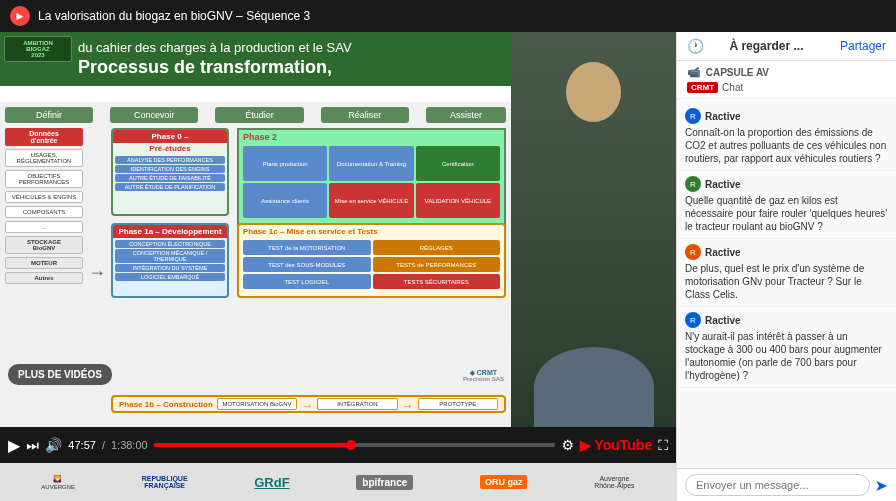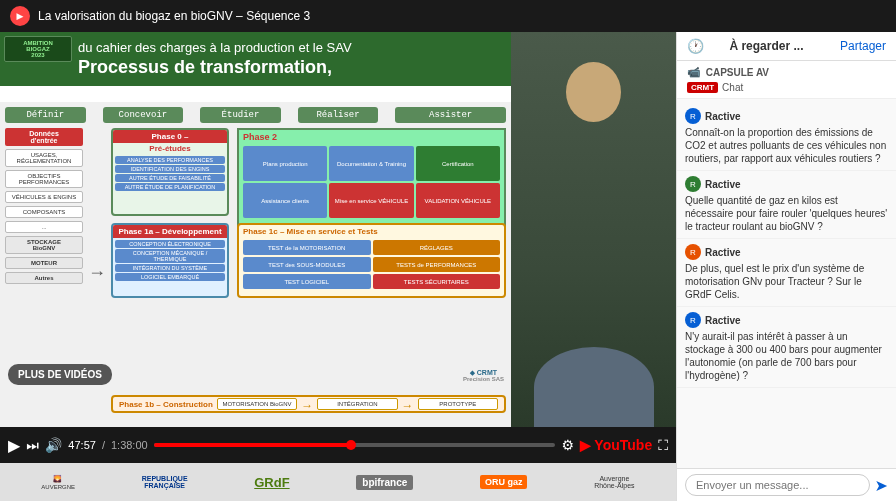--- a/index.html
+++ b/index.html
@@ -29,26 +29,26 @@
               <div style="color:#90ee90;font-size:6px;font-weight:bold;">AMBITION</div>
               <div style="color:#90ee90;font-size:6px;font-weight:bold;">BIOGAZ</div>
               <div style="color:#90ee90;font-size:6px;font-weight:bold;">2023</div>
             </div>
             <div style="color:#fff;font-size:13px;line-height:1.3;">du cahier des charges à la production et le SAV</div>
             <div style="color:#fff;font-size:18px;font-weight:bold;line-height:1.2;">Processus de transformation,</div>
           </div>
 
           <div style="background:#f0f0f0;padding:5px 5px 5px 5px;position:absolute;top:70px;left:0;right:0;bottom:0;">
 
-            <div style="display:flex;gap:17px;margin-bottom:5px;font-family:Liberation Mono, monospace;">
+            <div style="display:flex;gap:17px;margin-bottom:5px;">
               <div style="background:#5a8a5a;color:white;font-size:9px;padding:3px 8px;border-radius:3px;flex:1;text-align:center;">Définir</div>
               <div style="background:#5a8a5a;color:white;font-size:9px;padding:3px 8px;border-radius:3px;flex:1;text-align:center;">Concevoir</div>
               <div style="background:#5a8a5a;color:white;font-size:9px;padding:3px 8px;border-radius:3px;flex:1;text-align:center;">Étudier</div>
               <div style="background:#5a8a5a;color:white;font-size:9px;padding:3px 8px;border-radius:3px;flex:1;text-align:center;">Réaliser</div>
-              <div style="background:#5a8a5a;color:white;font-size:9px;padding:3px 23px;border-radius:3px;flex:1;text-align:center;">Assister</div>
+              <div style="background:#5a8a5a;color:white;font-size:9px;padding:3px 4px;border-radius:3px;flex:1;text-align:center;">Assister</div>
             </div>
 
             <div style="display:flex;gap:5px;height:calc(100% - 30px);">
 
               <div style="width:78px;display:flex;flex-direction:column;gap:3px;">
                 <div style="background:#cc3333;color:white;font-size:7px;font-weight:bold;text-align:center;padding:2px;border-radius:2px;">Données<br>d'entrée</div>
                 <div style="background:white;border:1px solid #bbb;font-size:6px;text-align:center;padding:2px;border-radius:2px;color:#333;">USAGES,<br>RÉGLEMENTATION</div>
                 <div style="background:white;border:1px solid #bbb;font-size:6px;text-align:center;padding:2px;border-radius:2px;color:#333;">OBJECTIFS<br>PERFORMANCES</div>
                 <div style="background:white;border:1px solid #bbb;font-size:6px;text-align:center;padding:2px;border-radius:2px;color:#333;">VÉHICULES &amp; ENGINS</div>
                 <div style="background:white;border:1px solid #bbb;font-size:6px;text-align:center;padding:2px;border-radius:2px;color:#333;">COMPOSANTS</div>
@@ -161,21 +161,21 @@
         </div>
 
         <div style="color:#fff;font-size:14px;cursor:pointer;">⚙</div>
         <div style="color:#ff0000;font-size:14px;cursor:pointer;font-weight:bold;">▶ YouTube</div>
         <div style="color:#fff;font-size:14px;cursor:pointer;">⛶</div>
       </div>
 
       <div style="height:38px;background:#e0e0e0;display:flex;align-items:center;justify-content:space-around;padding:0 8px;flex-shrink:0;">
         <div style="font-size:7px;color:#333;text-align:center;">🌄<br><span style="font-size:6px;">AUVERGNE</span></div>
         <div style="font-size:7px;color:#00358a;text-align:center;font-weight:bold;">REPUBLIQUE<br>FRANÇAISE</div>
-        <div style="color:#4d7c0f;font-weight:bold;font-size:13px;text-decoration:underline;">GRdF</div>
+        <div style="color:#0f766e;font-weight:bold;font-size:13px;text-decoration:underline;">GRdF</div>
         <div style="background:#737373;color:white;font-size:10px;padding:2px 6px;border-radius:2px;font-weight:bold;">bpifrance</div>
         <div style="background:#ff6600;color:white;font-size:9px;padding:2px 5px;border-radius:2px;font-weight:bold;">ORU gaz</div>
         <div style="font-size:7px;color:#333;text-align:center;">Auvergne<br>Rhône-Alpes</div>
       </div>
 
     </div>
 
     <div style="width:220px;background:#f9f9f9;display:flex;flex-direction:column;border-left:1px solid #ddd;flex-shrink:0;">
 
       <div style="display:flex;justify-content:space-between;align-items:center;padding:6px 10px;background:#fff;border-bottom:1px solid #ddd;flex-shrink:0;">
@@ -213,21 +213,21 @@
             <div style="font-size:10px;font-weight:bold;color:#333;">Ractive</div>
           </div>
           <div style="font-size:10px;color:#333;line-height:1.3;">Quelle quantité de gaz en kilos est nécessaire pour faire rouler 'quelques heures' le tracteur roulant au bioGNV ?</div>
         </div>
 
         <div style="padding:5px 8px;border-bottom:1px solid #f0f0f0;">
           <div style="display:flex;align-items:center;gap:4px;margin-bottom:2px;">
             <div style="width:16px;height:16px;background:#e65100;border-radius:50%;display:flex;align-items:center;justify-content:center;font-size:8px;color:white;flex-shrink:0;">R</div>
             <div style="font-size:10px;font-weight:bold;color:#333;">Ractive</div>
           </div>
-          <div style="font-size:10px;color:#333;line-height:1.3;">De plus, quel est le prix d'un système de motorisation GNv pour Tracteur ? Sur le GRdF Celis.</div>
+          <div style="font-size:10px;color:#333;line-height:1.3;">De plus, quel est le prix d'un système de motorisation GNv pour Tracteur ? Sur le Class Celis.</div>
         </div>
 
         <div style="padding:5px 8px;border-bottom:1px solid #f0f0f0;">
           <div style="display:flex;align-items:center;gap:4px;margin-bottom:2px;">
             <div style="width:16px;height:16px;background:#065fd4;border-radius:50%;display:flex;align-items:center;justify-content:center;font-size:8px;color:white;flex-shrink:0;">R</div>
             <div style="font-size:10px;font-weight:bold;color:#333;">Ractive</div>
           </div>
           <div style="font-size:10px;color:#333;line-height:1.3;">N'y aurait-il pas intérêt à passer à un stockage à 300 ou 400 bars pour augmenter l'autonomie (on parle de 700 bars pour l'hydrogène) ?</div>
         </div>
 

